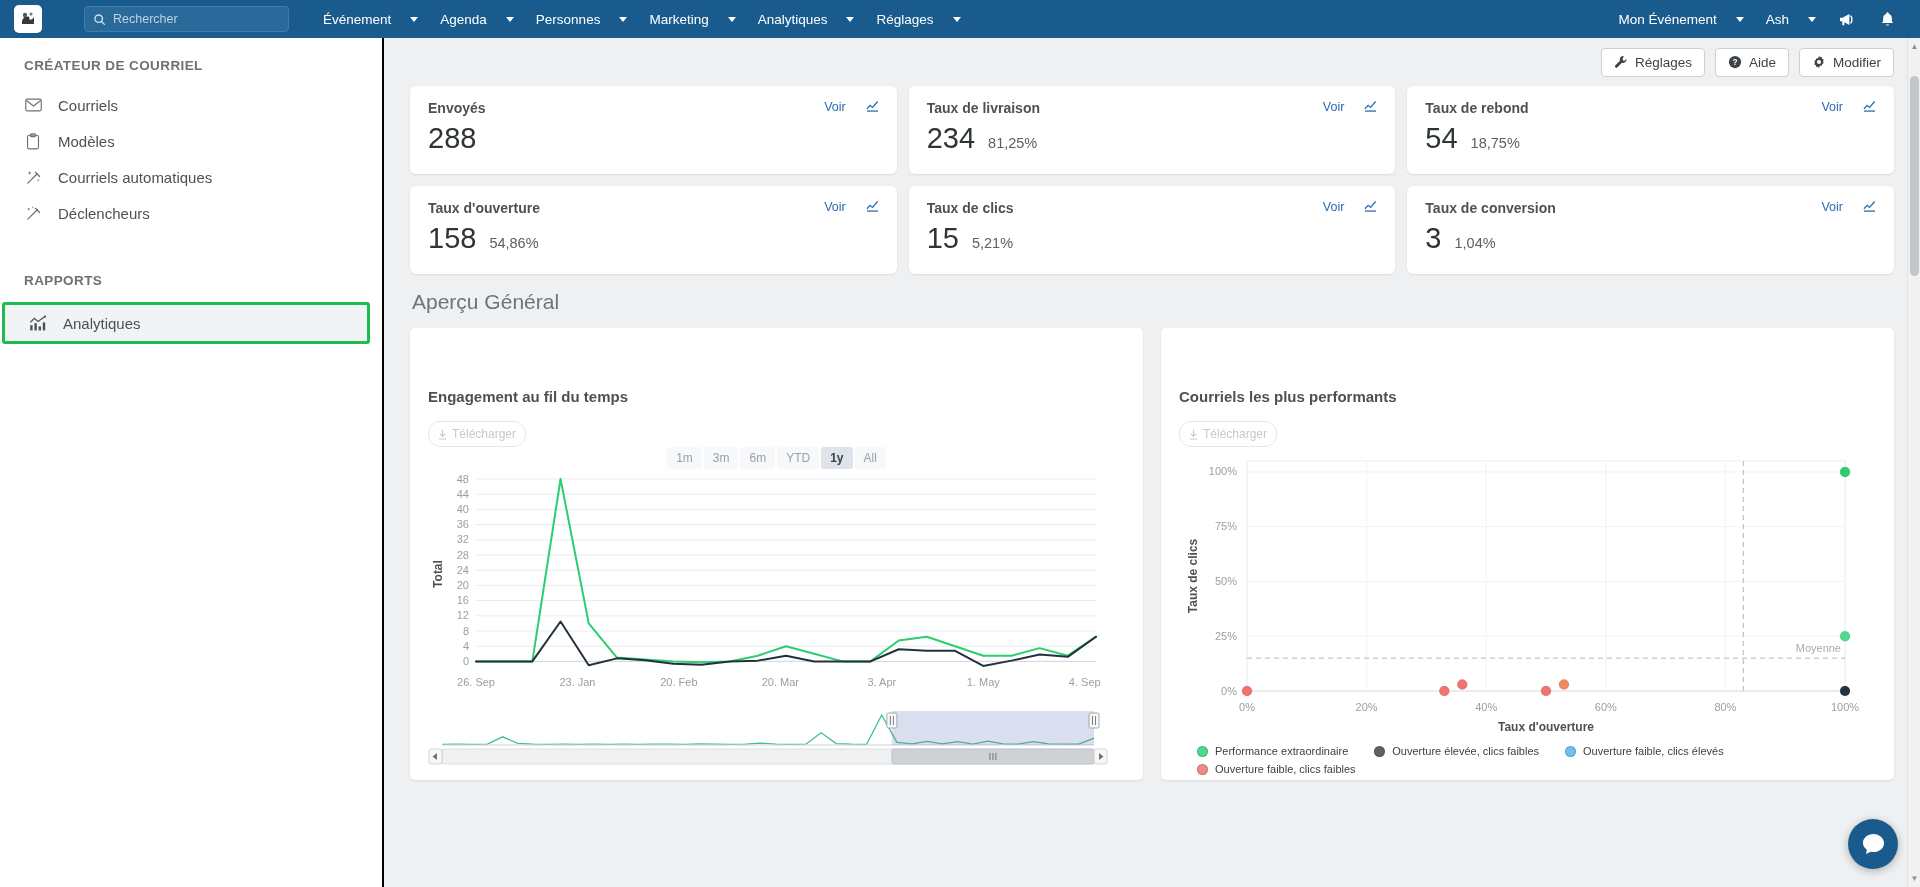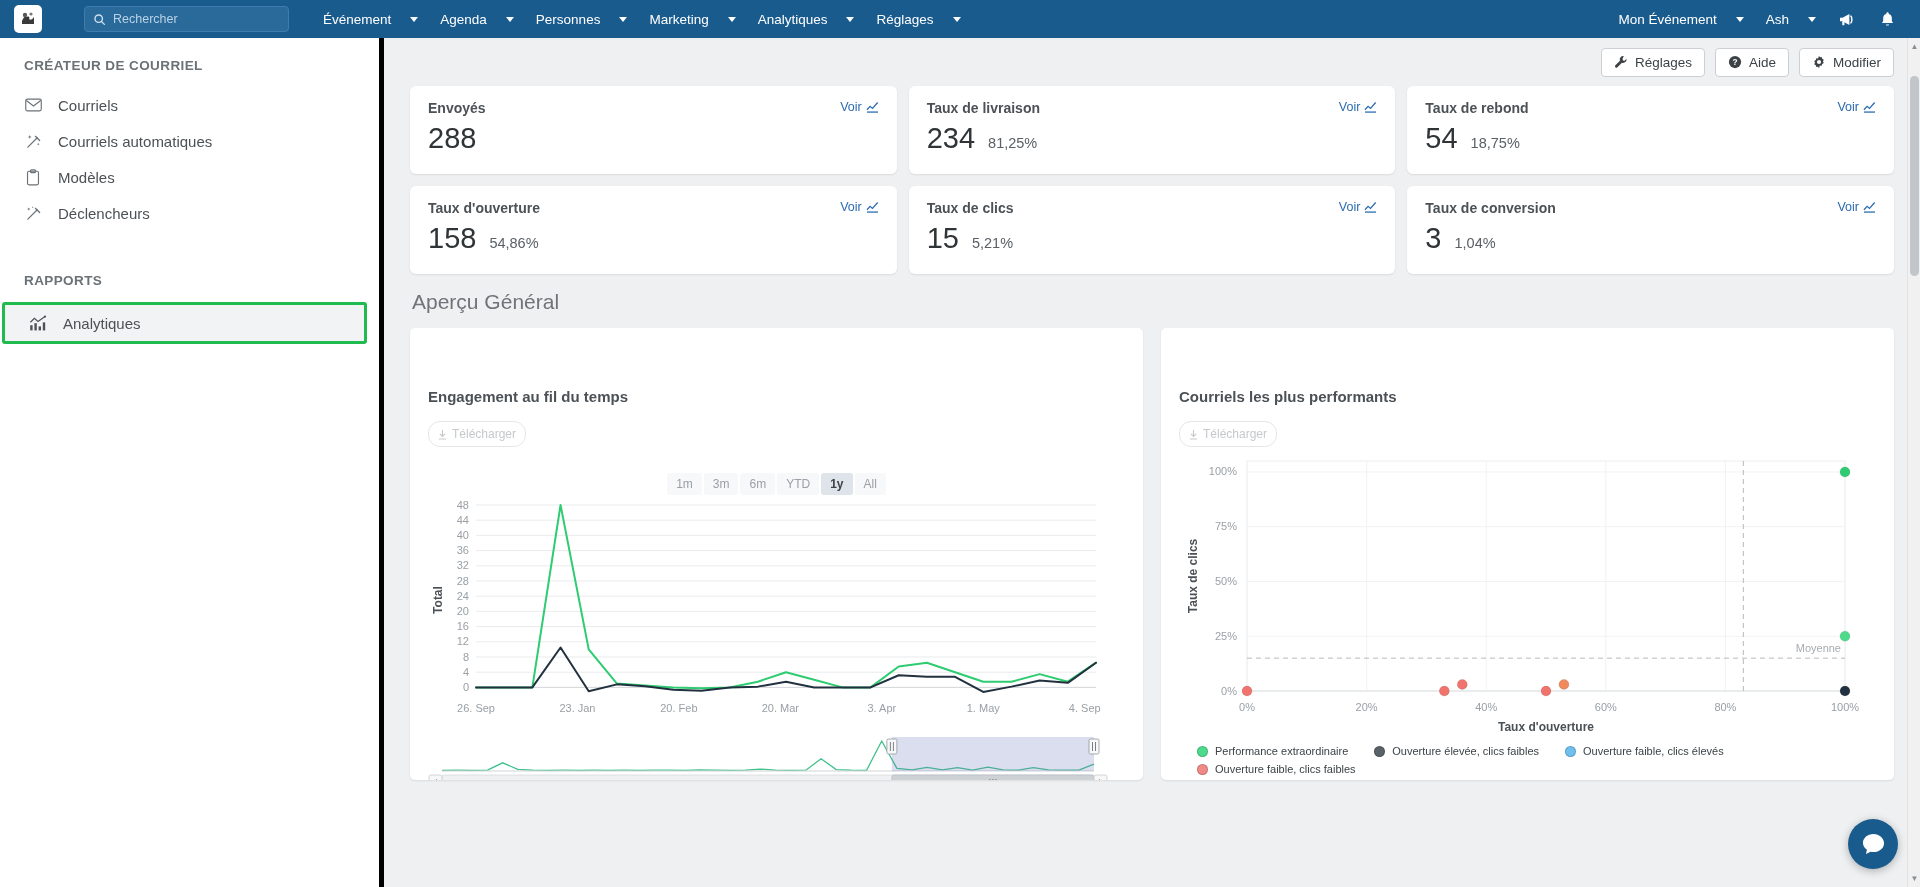--- a/index.html
+++ b/index.html
@@ -62,21 +62,21 @@
     display: flex; align-items: center; border-radius: 3px;
   }
 
   
   .layout { display: flex; width: 100%; height: calc(887px - 38px); }
 
   
   .sidebar {
     width: 384px; flex: 0 0 384px;
     background: #ffffff;
-    border-right: 5px solid #000000;
+    border-right: 2px solid #000000;
     padding-top: 20px;
     position: relative;
   }
   .side-section-title {
     font-size: 13.5px; font-weight: bold; letter-spacing: .4px;
     color: #6b7175; padding: 0 24px; margin-bottom: 14px;
     text-transform: uppercase;
   }
   .side-item {
     display: flex; align-items: center; gap: 16px;
@@ -115,21 +115,21 @@
   .cards-row { display: flex; gap: 12px; margin-bottom: 12px; }
   .stat-card {
     flex: 1 1 0; background: #ffffff;
     border-radius: 6px; box-shadow: 0 1px 2px rgba(0,0,0,.09);
     padding: 14px 18px 18px 18px; min-height: 88px;
   }
   .stat-head { display: flex; align-items: flex-start; justify-content: space-between; }
   .stat-label { font-size: 14px; color: #4c5156; font-weight: bold; }
   .stat-link {
     font-size: 12.5px; color: #2b6cb0; cursor: pointer;
-    display: flex; align-items: center; gap: 4px; white-space: nowrap;
+    display: flex; gap: 20px; white-space: nowrap;
   }
   .stat-values { display: flex; align-items: baseline; gap: 13px; margin-top: 8px; }
   .stat-num { font-size: 29px; color: #2f3437; font-weight: normal; line-height: 1; }
   .stat-pct { font-size: 14.5px; color: #5a6065; }
 
   
   .section-title {
     font-size: 21px; color: #6e747a; font-weight: normal;
     margin: 16px 0 14px 2px;
   }
@@ -144,21 +144,21 @@
   }
   .panel-title { font-size: 15px; color: #4c5156; font-weight: bold; margin-bottom: 16px; margin-top: 44px; }
   .dl-btn {
     display: inline-flex; align-items: center; gap: 5px;
     border: 1px solid #e4e6e8; border-radius: 12px;
     color: #c5c9cc; font-size: 12px;
     padding: 5px 9px; background: #fff; cursor: pointer;
   }
   .range-btns {
     display: flex; gap: 2px; justify-content: center;
-    margin-top: 26px;
+    margin-top: 0;
   }
   .range-btn {
     font-size: 12px; color: #9aa0a6; padding: 4px 9px;
     border-radius: 3px; cursor: pointer; background: #f7f8f9;
   }
   .range-btn.active { background: #dfe3ea; color: #3c4246; font-weight: bold; }
 
   .chart-area { position: relative; width: 100%; }
   .axis-text { font-size: 11px; fill: #9aa0a6; font-family: "Liberation Sans", sans-serif; }
   .axis-title { font-size: 12px; fill: #4c5156; font-weight: bold; font-family: "Liberation Sans", sans-serif; }
@@ -283,38 +283,38 @@
         <svg width="17" height="14" viewBox="0 0 18 14">
           <rect x="0.8" y="0.8" width="16.4" height="12.4" rx="1.6" fill="none" stroke="#6b7175" stroke-width="1.2"></rect>
           <path d="M1.4 2.2 9 8.1l7.6-5.9" fill="none" stroke="#6b7175" stroke-width="1.2"></path>
         </svg>
       </span>
       <span>Courriels</span>
     </div>
 
     <div class="side-item">
       <span class="side-icon">
+        <svg width="14" height="17" viewBox="0 0 14 18">
+          <rect x="1.2" y="2.4" width="11.6" height="14.4" rx="1.6" fill="none" stroke="#6b7175" stroke-width="1.2"></rect>
+          <rect x="4.4" y="0.9" width="5.2" height="3" rx="1" fill="none" stroke="#6b7175" stroke-width="1.2"></rect>
+        </svg>
+      </span>
+      <span>Modèles</span>
+    </div>
+
+    <div class="side-item">
+      <span class="side-icon">
         <svg width="17" height="17" viewBox="0 0 18 18">
           <line x1="3" y1="15" x2="13" y2="5" stroke="#6b7175" stroke-width="1.3" stroke-linecap="round"></line>
           <line x1="11" y1="3.5" x2="15.5" y2="8" stroke="#6b7175" stroke-width="1.3" stroke-linecap="round"></line>
           <path d="M5 2.2 5.6 3.6 7 4.2 5.6 4.8 5 6.2 4.4 4.8 3 4.2 4.4 3.6z" fill="#6b7175"></path>
           <path d="M14 10.4 14.4 11.4 15.4 11.8 14.4 12.2 14 13.2 13.6 12.2 12.6 11.8 13.6 11.4z" fill="#6b7175"></path>
         </svg>
       </span>
       <span>Courriels automatiques</span>
-    </div>
-
-    <div class="side-item">
-      <span class="side-icon">
-        <svg width="14" height="17" viewBox="0 0 14 18">
-          <rect x="1.2" y="2.4" width="11.6" height="14.4" rx="1.6" fill="none" stroke="#6b7175" stroke-width="1.2"></rect>
-          <rect x="4.4" y="0.9" width="5.2" height="3" rx="1" fill="none" stroke="#6b7175" stroke-width="1.2"></rect>
-        </svg>
-      </span>
-      <span>Modèles</span>
     </div>
 
     <div class="side-item">
       <span class="side-icon">
         <svg width="17" height="17" viewBox="0 0 18 18">
           <line x1="3" y1="15" x2="13" y2="5" stroke="#6b7175" stroke-width="1.3" stroke-linecap="round"></line>
           <line x1="11" y1="3.5" x2="15.5" y2="8" stroke="#6b7175" stroke-width="1.3" stroke-linecap="round"></line>
           <path d="M4 2.6 4.5 3.8 5.7 4.3 4.5 4.8 4 6 3.5 4.8 2.3 4.3 3.5 3.8z" fill="#6b7175"></path>
           <path d="M8.2 1.2 8.5 2 9.3 2.3 8.5 2.6 8.2 3.4 7.9 2.6 7.1 2.3 7.9 2z" fill="#6b7175"></path>
         </svg>

